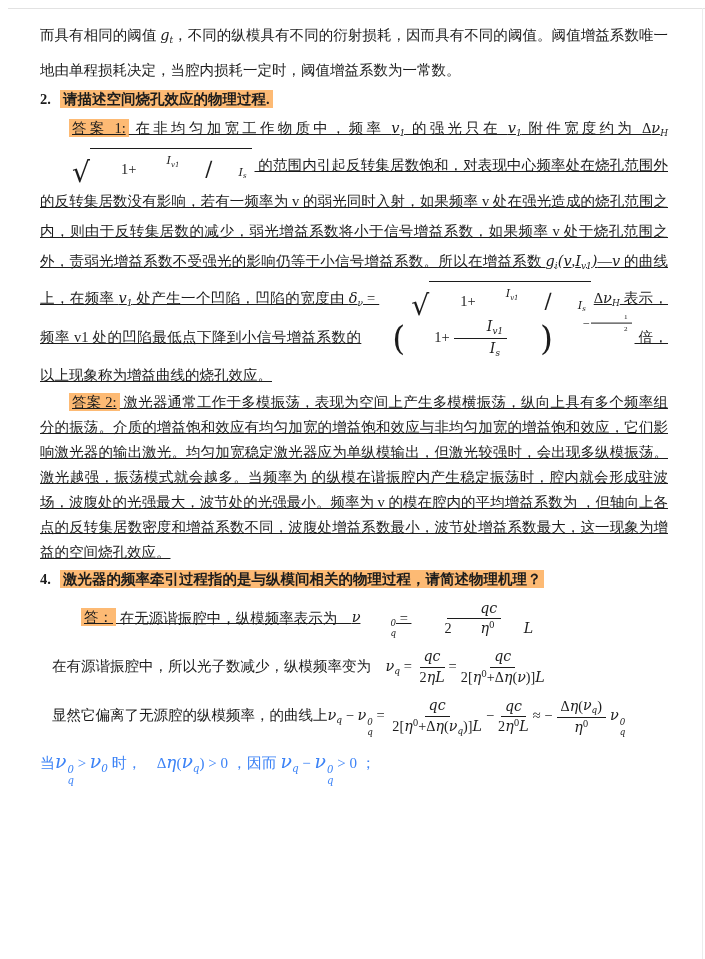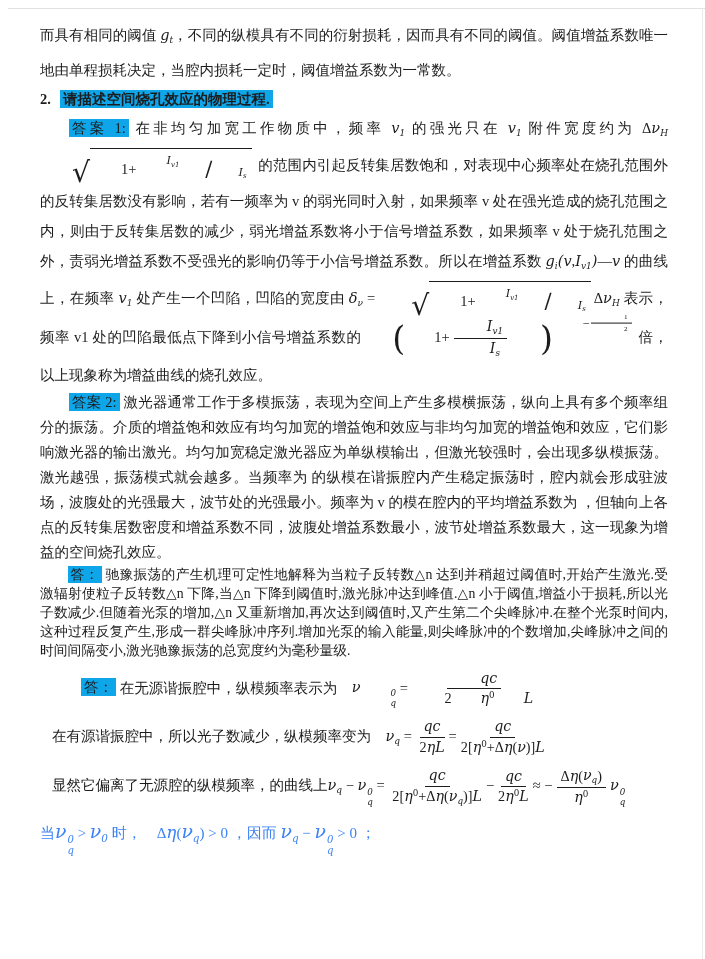--- a/index.html
+++ b/index.html
@@ -4,27 +4,27 @@
 <style>
   html,body{margin:0;padding:0;}
   body{
     width:705px;height:959px;background:#ffffff;overflow:hidden;position:relative;
     font-family:"Liberation Serif","DejaVu Serif",serif;color:#1c1c1c;
   }
   .topline{position:absolute;top:8px;left:8px;right:0;height:1px;background:#e2e2e2;}
   .rightline{position:absolute;top:8px;right:2px;bottom:0;width:1px;background:#ececec;}
   .page{padding:20px 37px 16px 40px;}
   .para{text-align:justify;font-size:14.5px;}
-  .ind{text-indent:2em;}
+  .ind{text-indent:2em;text-decoration:underline;}
   .lh31{line-height:30px;}
   .lh25{line-height:25px;}
   .dense{line-height:19px;font-size:13.8px;}
   .q{font-weight:bold;line-height:22px;margin:3px 0 3px 0;font-size:14.5px;}
   .bnum{margin-right:9px;}
-  .hl{background:#0ea5e9;padding:1px 3px;}
+  .hl{background:#fdba74;padding:1px 3px;}
   .formline{line-height:26px;margin:10px 12px;}
   .red{color:#3b82f6;line-height:26px;margin:12px 0;font-size:15px;}
   .red .mi,.red .mw{font-size:1.12em;}
   .mi{font-family:"DejaVu Serif",serif;font-style:italic;}
   .mw{white-space:nowrap;}
   .mw .sb{font-size:0.62em;font-style:italic;vertical-align:-0.35em;font-family:"DejaVu Serif",serif;}
   .mw .sp{font-size:0.62em;vertical-align:0.55em;font-family:"DejaVu Serif",serif;}
   .stack{display:inline-flex;flex-direction:column;align-items:flex-start;font-size:0.6em;line-height:1.15;vertical-align:-0.5em;font-style:italic;font-family:"DejaVu Serif",serif;margin-left:1px;}
   .fr{display:inline-flex;flex-direction:column;align-items:center;vertical-align:middle;margin:0 4px;line-height:1.25;font-size:0.98em;}
   .fr .num{border-bottom:1px solid currentColor;padding:0 4px 1px 4px;display:inline-flex;align-items:flex-end;}
@@ -83,21 +83,21 @@
           <span class="bigp">)</span>
           <span class="pexp">
             <span class="t">−</span>
             <span class="fr frs">
               <span class="num">1</span>
               <span class="den">2</span>
             </span>
           </span>
         </span><span class="t"> 倍，以上现象称为增益曲线的烧孔效应。</span></div>
       <div class="para lh25 ind"><span class="hl">答案 2:</span><span class="t"> 激光器通常工作于多模振荡，表现为空间上产生多模横振荡，纵向上具有多个频率组分的振荡。介质的增益饱和效应有均匀加宽的增益饱和效应与非均匀加宽的增益饱和效应，它们影响激光器的输出激光。均匀加宽稳定激光器应为单纵模输出，但激光较强时，会出现多纵模振荡。激光越强，振荡模式就会越多。当频率为 的纵模在谐振腔内产生稳定振荡时，腔内就会形成驻波场，波腹处的光强最大，波节处的光强最小。频率为 v 的模在腔内的平均增益系数为 ，但轴向上各点的反转集居数密度和增益系数不同，波腹处增益系数最小，波节处增益系数最大，这一现象为增益的空间烧孔效应。</span></div>
-      <div class="para dense ind"><span class="hl">答：</span><span class="t"> 驰豫振荡的产生机理可定性地解释为当粒子反转数△n 达到并稍超过阈值时,开始产生激光.受激辐射使粒子反转数△n 下降,当△n 下降到阈值时,激光脉冲达到峰值.△n 小于阈值,增益小于损耗,所以光子数减少.但随着光泵的增加,△n 又重新增加,再次达到阈值时,又产生第二个尖峰脉冲.在整个光泵时间内,这种过程反复产生,形成一群尖峰脉冲序列.增加光泵的输入能量,则尖峰脉冲的个数增加,尖峰脉冲之间的时间间隔变小,激光驰豫振荡的总宽度约为毫秒量级.</span></div>
+      <div class="q"><span class="bnum">4.</span><span class="hl">激光器的频率牵引过程指的是与纵模间相关的物理过程，请简述物理机理？</span></div>
       <div class="para formline ind"><span class="hl">答：</span><span class="t"> 在无源谐振腔中，纵模频率表示为　</span><span class="mw"><span class="mi">ν</span><span class="stack">
             <span>0</span>
             <span>q</span>
           </span></span><span class="t"> = </span><span class="fr">
           <span class="num">
             <span class="mi">qc</span>
           </span>
           <span class="den">
             <span class="t">2</span>
             <span class="mw"><span class="mi">η</span><span class="sp">0</span></span>

